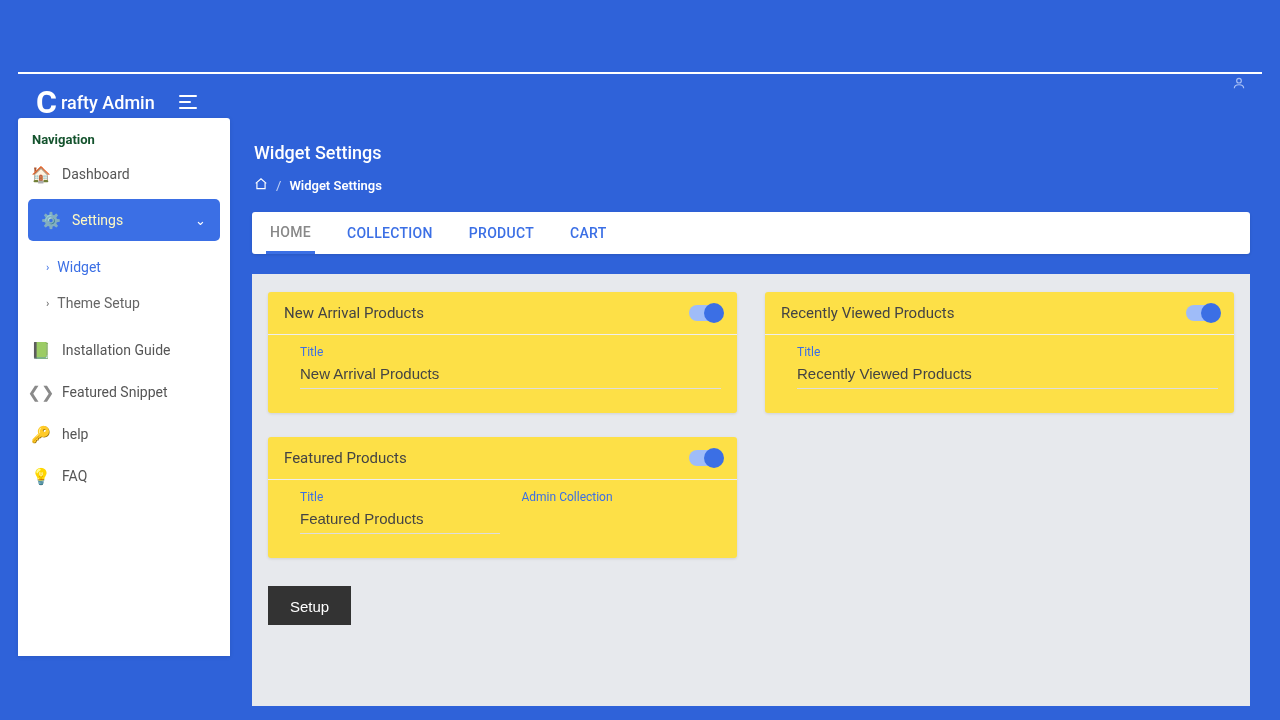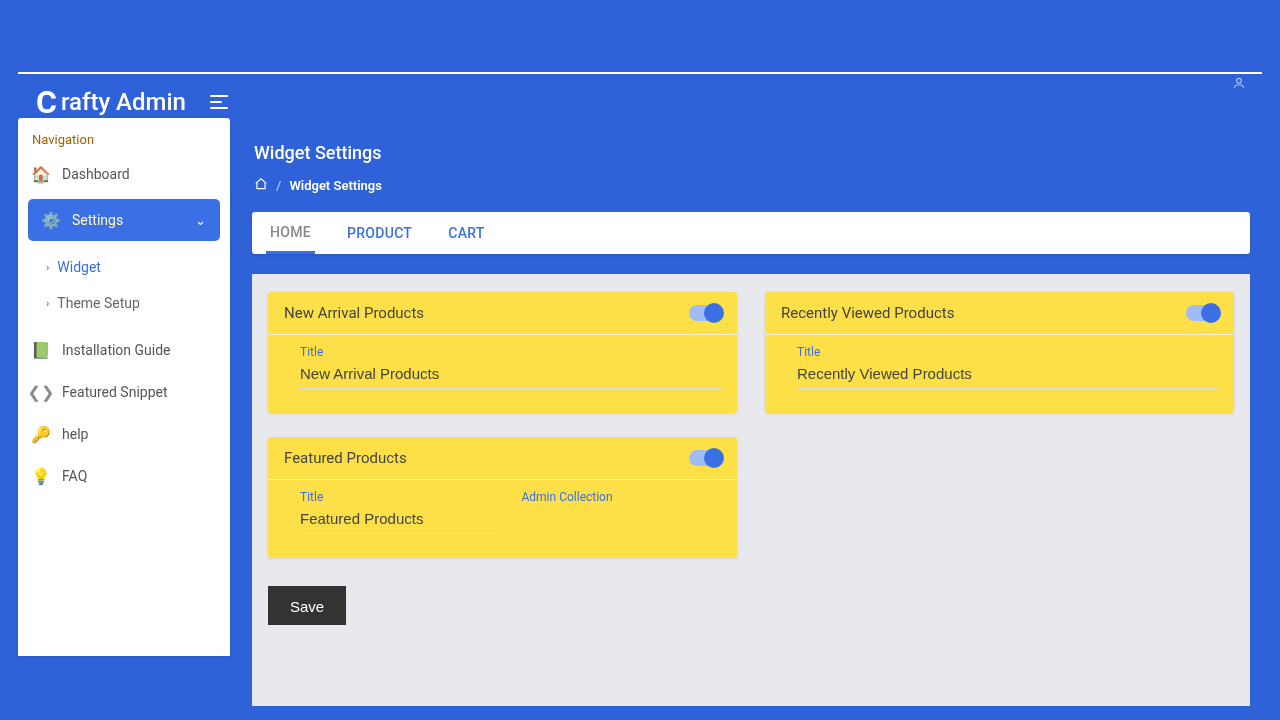--- a/index.html
+++ b/index.html
@@ -45,21 +45,21 @@
     gap:4px;
     padding:4px 10px;
   }
   .brand-mark {
     font-size: 32px;
     font-weight: 700;
     line-height: 1;
     color:#fff;
   }
   .brand-text {
-    font-size: 24px;
+    font-size: 18px;
     font-weight: 500;
     color:#fff;
   }
   .menu-toggle {
     width:22px; height:22px;
     display:flex;
     flex-direction:column;
     justify-content:center;
     gap:4px;
     cursor:pointer;
@@ -81,23 +81,23 @@
     width:212px;
     bottom:0;
     background:#fff;
     border-radius:3px 3px 0 0;
     box-shadow: 0 1px 4px rgba(0,0,0,.1);
     padding:14px 0 0 0;
     font-size:14px;
     color:#555;
   }
   .nav-heading{
-    color:#a16207;
+    color:#14532d;
     font-size:13px;
-    font-weight:400;
+    font-weight:700;
     padding:0 14px 6px;
   }
   .nav-item{
     display:flex;
     align-items:center;
     gap:12px;
     padding:12px 14px;
     cursor:pointer;
   }
   .nav-item .nav-label{ font-size:14px; color:#555; }
@@ -356,20 +356,21 @@
             <path d="M3 11l9-8 9 8"></path>
             <path d="M5 10v10h14V10"></path>
           </svg>
       </span>
       <span class="sep">/</span>
       <span class="current">Widget Settings</span>
     </nav>
 
     <div class="tabs-card">
       <div class="tab active">HOME</div>
+      <div class="tab">COLLECTION</div>
       <div class="tab">PRODUCT</div>
       <div class="tab">CART</div>
     </div>
 
     <div class="content-area">
       <div class="row">
 
         <div class="card">
           <div class="card-head">
             <span>New Arrival Products</span>
@@ -408,16 +409,16 @@
               </div>
               <div class="field-col">
                 <div class="field-label">Admin Collection</div>
               </div>
             </div>
           </div>
         </div>
         <div style="flex:1;"></div>
       </div>
 
-      <button class="save-btn">Save</button>
+      <button class="save-btn">Setup</button>
     </div>
   </main>
 </div>
 
 </body></html>

